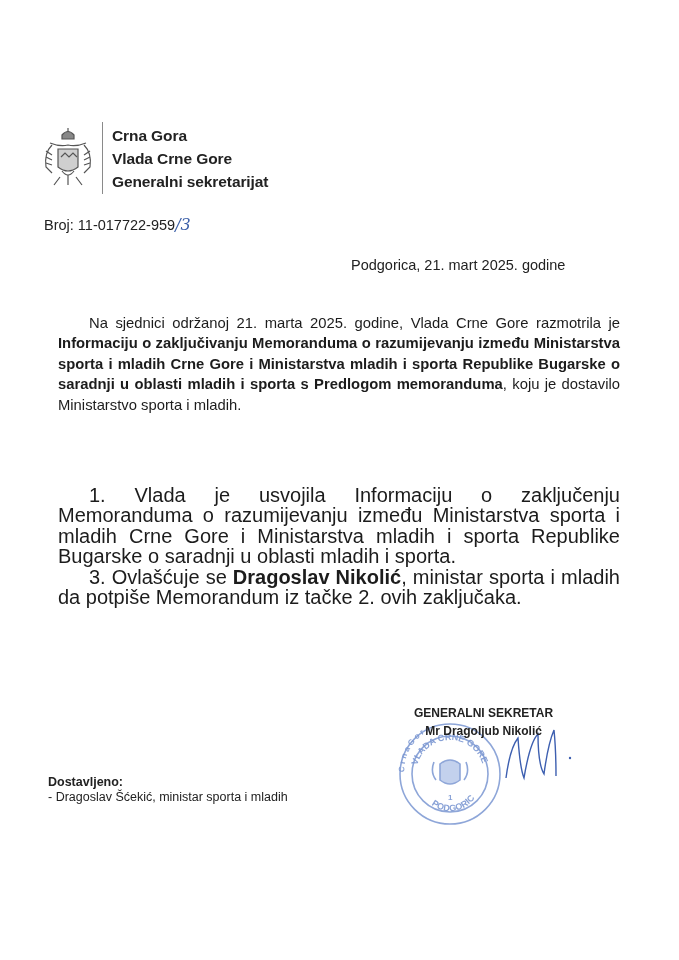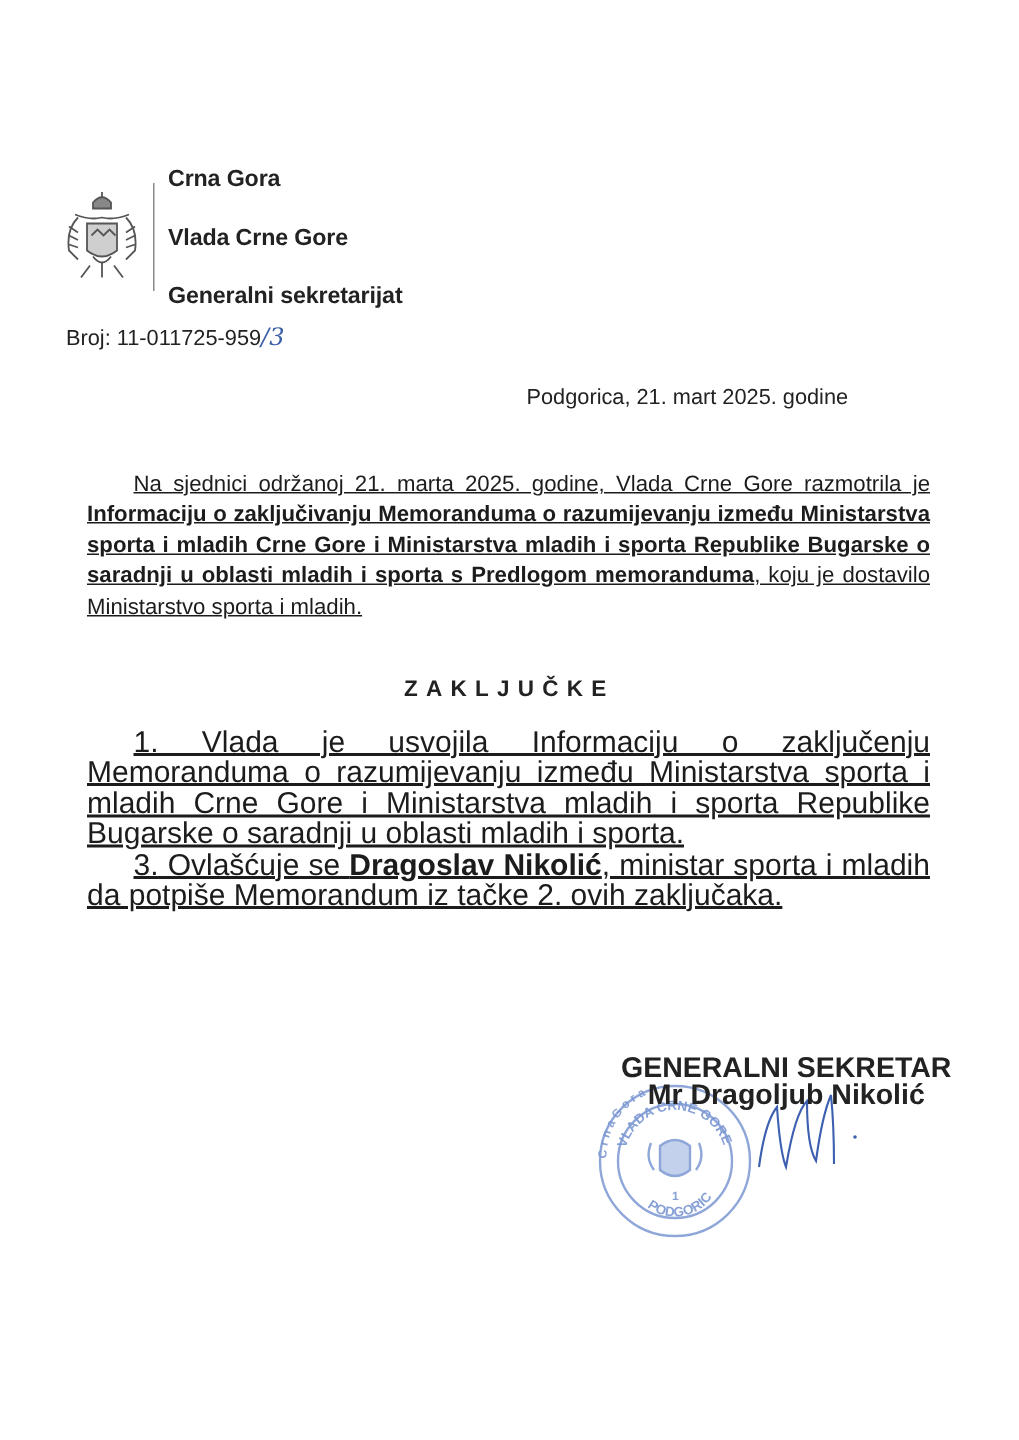--- a/index.html
+++ b/index.html
@@ -3,39 +3,39 @@
 <meta charset="utf-8">
 <style>
   html, body { margin: 0; padding: 0; background: #ffffff; }
   body { width: 679px; height: 960px; position: relative; overflow: hidden;
          font-family: "Liberation Sans", sans-serif; color: #1a1a1a; }
   .page { position: absolute; left: 0; top: 0; width: 679px; height: 960px; background: #fff; }
 
   .header { position: absolute; left: 42px; top: 122px; height: 72px; display: flex; align-items: center; }
   .crest { width: 52px; height: 62px; margin-right: 8px; }
   .vline { width: 1px; height: 72px; background: #8a8a8a; margin-right: 9px; }
-  .header-lines { display: flex; flex-direction: column; gap: 20px; }
+  .header-lines { display: flex; flex-direction: column; gap: 4px; }
   .header-lines span { font-size: 15.5px; font-weight: 700; color: #222; line-height: 19px; letter-spacing: -0.1px; }
 
   .refrow { position: absolute; left: 44px; top: 215px; width: 596px; font-size: 14.5px; color: #222; }
   .refrow .left { position: absolute; left: 0; }
   .refrow .right { position: absolute; left: 307px; white-space: nowrap; margin-top: 42px; }
   .hand { font-family: "DejaVu Serif", serif; font-style: italic; color: #3b5fa8; font-size: 16px; }
 
   .body { position: absolute; left: 58px; top: 313px; width: 562px; font-size: 14.8px; line-height: 20.4px; color: #1c1c1c; text-align: justify; }
   .body p { margin: 0; }
-  .indent { text-indent: 31px; text-decoration: underline; }
+  .indent { text-indent: 31px; }
   .body b { font-weight: 700; }
 
   .title { position: absolute; left: 0; width: 679px; top: 451px; text-align: center; font-weight: 700; font-size: 15px; letter-spacing: 5.5px; color: #222; }
 
   .conclusions { position: absolute; left: 58px; top: 485px; width: 562px; font-size: 20px; line-height: 20.4px; text-align: justify; color: #1c1c1c; }
   .conclusions p { margin: 0; }
 
-  .signature { position: absolute; left: 414px; top: 704px; text-align: center; font-weight: 700; font-size: 19px; line-height: 18px; color: #222; }
+  .signature { position: absolute; left: 414px; top: 704px; text-align: center; font-weight: 700; font-size: 12px; line-height: 18px; color: #222; }
   .stamp { position: absolute; left: 398px; top: 722px; width: 104px; height: 104px; }
   .sig-scribble { position: absolute; left: 500px; top: 728px; width: 80px; height: 56px; }
 
   .delivered { position: absolute; left: 48px; top: 775px; font-size: 12.5px; line-height: 15px; color: #222; }
   .delivered .lbl { font-weight: 700; display: block; }
 </style>
 </head>
 <body>
 
 <div class="page">
@@ -56,29 +56,28 @@
     </svg>
     <div class="vline"></div>
     <div class="header-lines">
       <span>Crna Gora</span>
       <span>Vlada Crne Gore</span>
       <span>Generalni sekretarijat</span>
     </div>
   </div>
 
   <div class="refrow">
-    <span class="left"><span>Broj: 11-011725-959</span><span class="hand">/3</span></span>
+    <span class="left"><span>Broj: 11-017722-959</span><span class="hand">/3</span></span>
     <span class="right">Podgorica, 21. mart 2025. godine</span>
   </div>
 
   <div class="body">
     <p class="indent"><span>Na sjednici održanoj 21. marta 2025. godine, Vlada Crne Gore razmotrila je </span><b>Informaciju o zaključivanju Memoranduma o razumijevanju između Ministarstva sporta i mladih Crne Gore i Ministarstva mladih i sporta Republike Bugarske o saradnji u oblasti mladih i sporta s Predlogom memoranduma</b><span>, koju je dostavilo Ministarstvo sporta i mladih.</span></p>
   </div>
 
-  <div class="title">ZAKLJUČKE</div>
 
   <div class="conclusions">
     <p class="indent">1. Vlada je usvojila Informaciju o zaključenju Memoranduma o razumijevanju između Ministarstva sporta i mladih Crne Gore i Ministarstva mladih i sporta Republike Bugarske o saradnji u oblasti mladih i sporta.</p>
     <p class="indent"><span>3. Ovlašćuje se </span><b>Dragoslav Nikolić</b><span>, ministar sporta i mladih da potpiše Memorandum iz tačke 2. ovih zaključaka.</span></p>
   </div>
 
   <svg class="stamp" viewBox="0 0 104 104">
     <defs>
       <path id="arcTop" d="M18 52 a34 34 0 0 1 68 0"></path>
       <path id="arcOuter" d="M8 60 a44 44 0 0 1 60 -52"></path>
@@ -101,14 +100,18 @@
   <svg class="sig-scribble" viewBox="0 0 80 56">
     <path d="M6 50 q4 -30 12 -40 q2 30 6 40 q6 -36 14 -44 q0 30 6 40 q4 -30 10 -44 q2 20 2 46" fill="none" stroke="#3d5fb0" stroke-width="1.4"></path>
     <circle cx="70" cy="30" r="1.2" fill="#3d5fb0"></circle>
   </svg>
 
   <div class="signature">
     <div>GENERALNI SEKRETAR</div>
     <div>Mr Dragoljub Nikolić</div>
   </div>
 
+  <div class="delivered">
+    <span class="lbl">Dostavljeno:</span>
+    <span>- Dragoslav Šćekić, ministar sporta i mladih</span>
+  </div>
 
 </div>
 
 </body></html>

